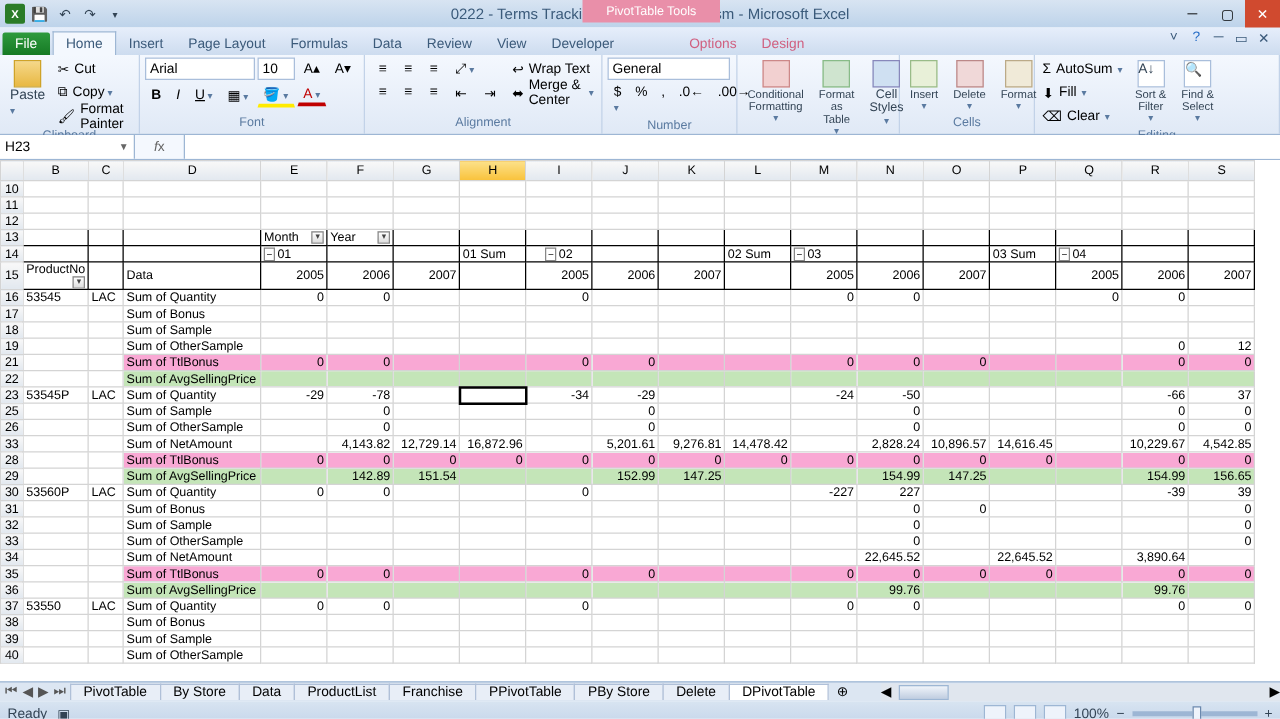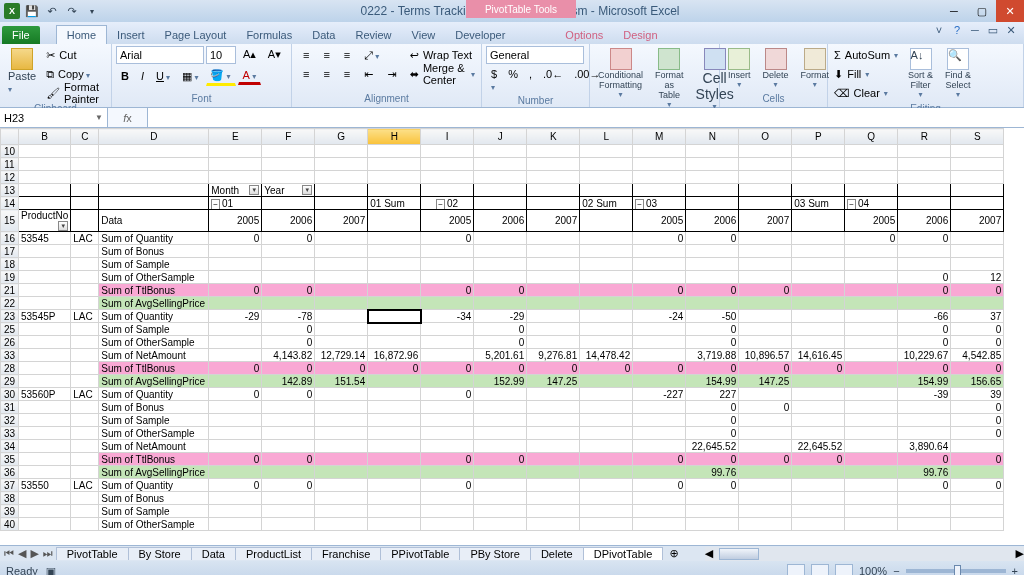--- a/index.html
+++ b/index.html
@@ -14,21 +14,21 @@
 .winctrl { display: flex; height: 100%; }
 .winctrl span { width: 28px; height: 100%; display: inline-flex; align-items: center; justify-content: center; cursor: pointer; }
 .winctrl .closebtn { background: #d04a2f; color: #fff; }
 
 
 .ctxstrip { position: absolute; top: 0; left: 466px; height: 18px; width: 110px; background: #e98fa9; display: flex; align-items: center; justify-content: center; color: #fff; font-size: 10px; }
 
 
 .tabs { height: 22px; background: linear-gradient(#e6eefb,#cddcef); display: flex; align-items: flex-end; padding-left: 2px; }
 .tab { padding: 3px 10px; color: #3b5a7a; cursor: pointer; }
-.tab.file { background: linear-gradient(#2e9a3e,#167a24); color: #fff; border-radius: 2px 2px 0 0; margin-right: 16px; }
+.tab.file { background: linear-gradient(#2e9a3e,#167a24); color: #fff; border-radius: 2px 2px 0 0; margin-right: 2px; }
 .tab.active { background: #f4f8fe; border: 1px solid #9db6d4; border-bottom: none; color: #3b5a7a; }
 
 
 .ribbon { height: 64px; background: linear-gradient(#f4f8fe,#e0e9f6); border-bottom: 1px solid #9db6d4; display: flex; }
 .rgroup { border-right: 1px solid #c2d2e8; display: flex; flex-direction: column; padding: 2px 4px; }
 .rgroup-body { flex: 1; display: flex; align-items: flex-start; gap: 4px; }
 .rgroup-label { font-size: 10px; text-align: center; color: #5a7aa0; padding: 1px 0; }
 .rbtn { display: flex; flex-direction: column; align-items: center; padding: 2px 4px; cursor: pointer; color: #345; }
 .rbtn .bigicon { width: 22px; height: 22px; }
 .stack { display: flex; flex-direction: column; gap: 1px; }
@@ -226,21 +226,21 @@
           <span style="white-space:pre-line;text-align:center;font-size:9px">Conditional
 Formatting</span>
         </div>
       <div class="rbtn drop">
           <div class="bigicon" style="background:#cfe4cf;border:1px solid #8b8"></div>
           <span style="white-space:pre-line;text-align:center;font-size:9px">Format
 as Table</span>
         </div>
       <div class="rbtn drop">
           <div class="bigicon" style="background:#cfe0f2;border:1px solid #88b"></div>
-          <span style="white-space:pre-line;text-align:center;font-size:14px">Cell
+          <span style="white-space:pre-line;text-align:center;font-size:10px">Cell
 Styles</span>
         </div>
     </div>
     <div class="rgroup-label">Styles</div>
   </div>
 
   <div class="rgroup" style="width:108px">
     <div class="rgroup-body">
       <div class="rbtn drop">
           <div class="bigicon" style="background:#e8f0d8;border:1px solid #9b8"></div>
@@ -667,21 +667,21 @@
           <td class="txt ">Sum of NetAmount</td>
           <td class="num "></td>
           <td class="num ">4,143.82</td>
           <td class="num ">12,729.14</td>
           <td class="num ">16,872.96</td>
           <td class="num "></td>
           <td class="num ">5,201.61</td>
           <td class="num ">9,276.81</td>
           <td class="num ">14,478.42</td>
           <td class="num "></td>
-          <td class="num ">3,719.88</td>
+          <td class="num ">2,828.24</td>
           <td class="num ">10,896.57</td>
           <td class="num ">14,616.45</td>
           <td class="num "></td>
           <td class="num ">10,229.67</td>
           <td class="num ">4,542.85</td>
         </tr>
         <tr>
           <th class="rowh">28</th>
           <td class=""></td>
           <td class=""></td>

